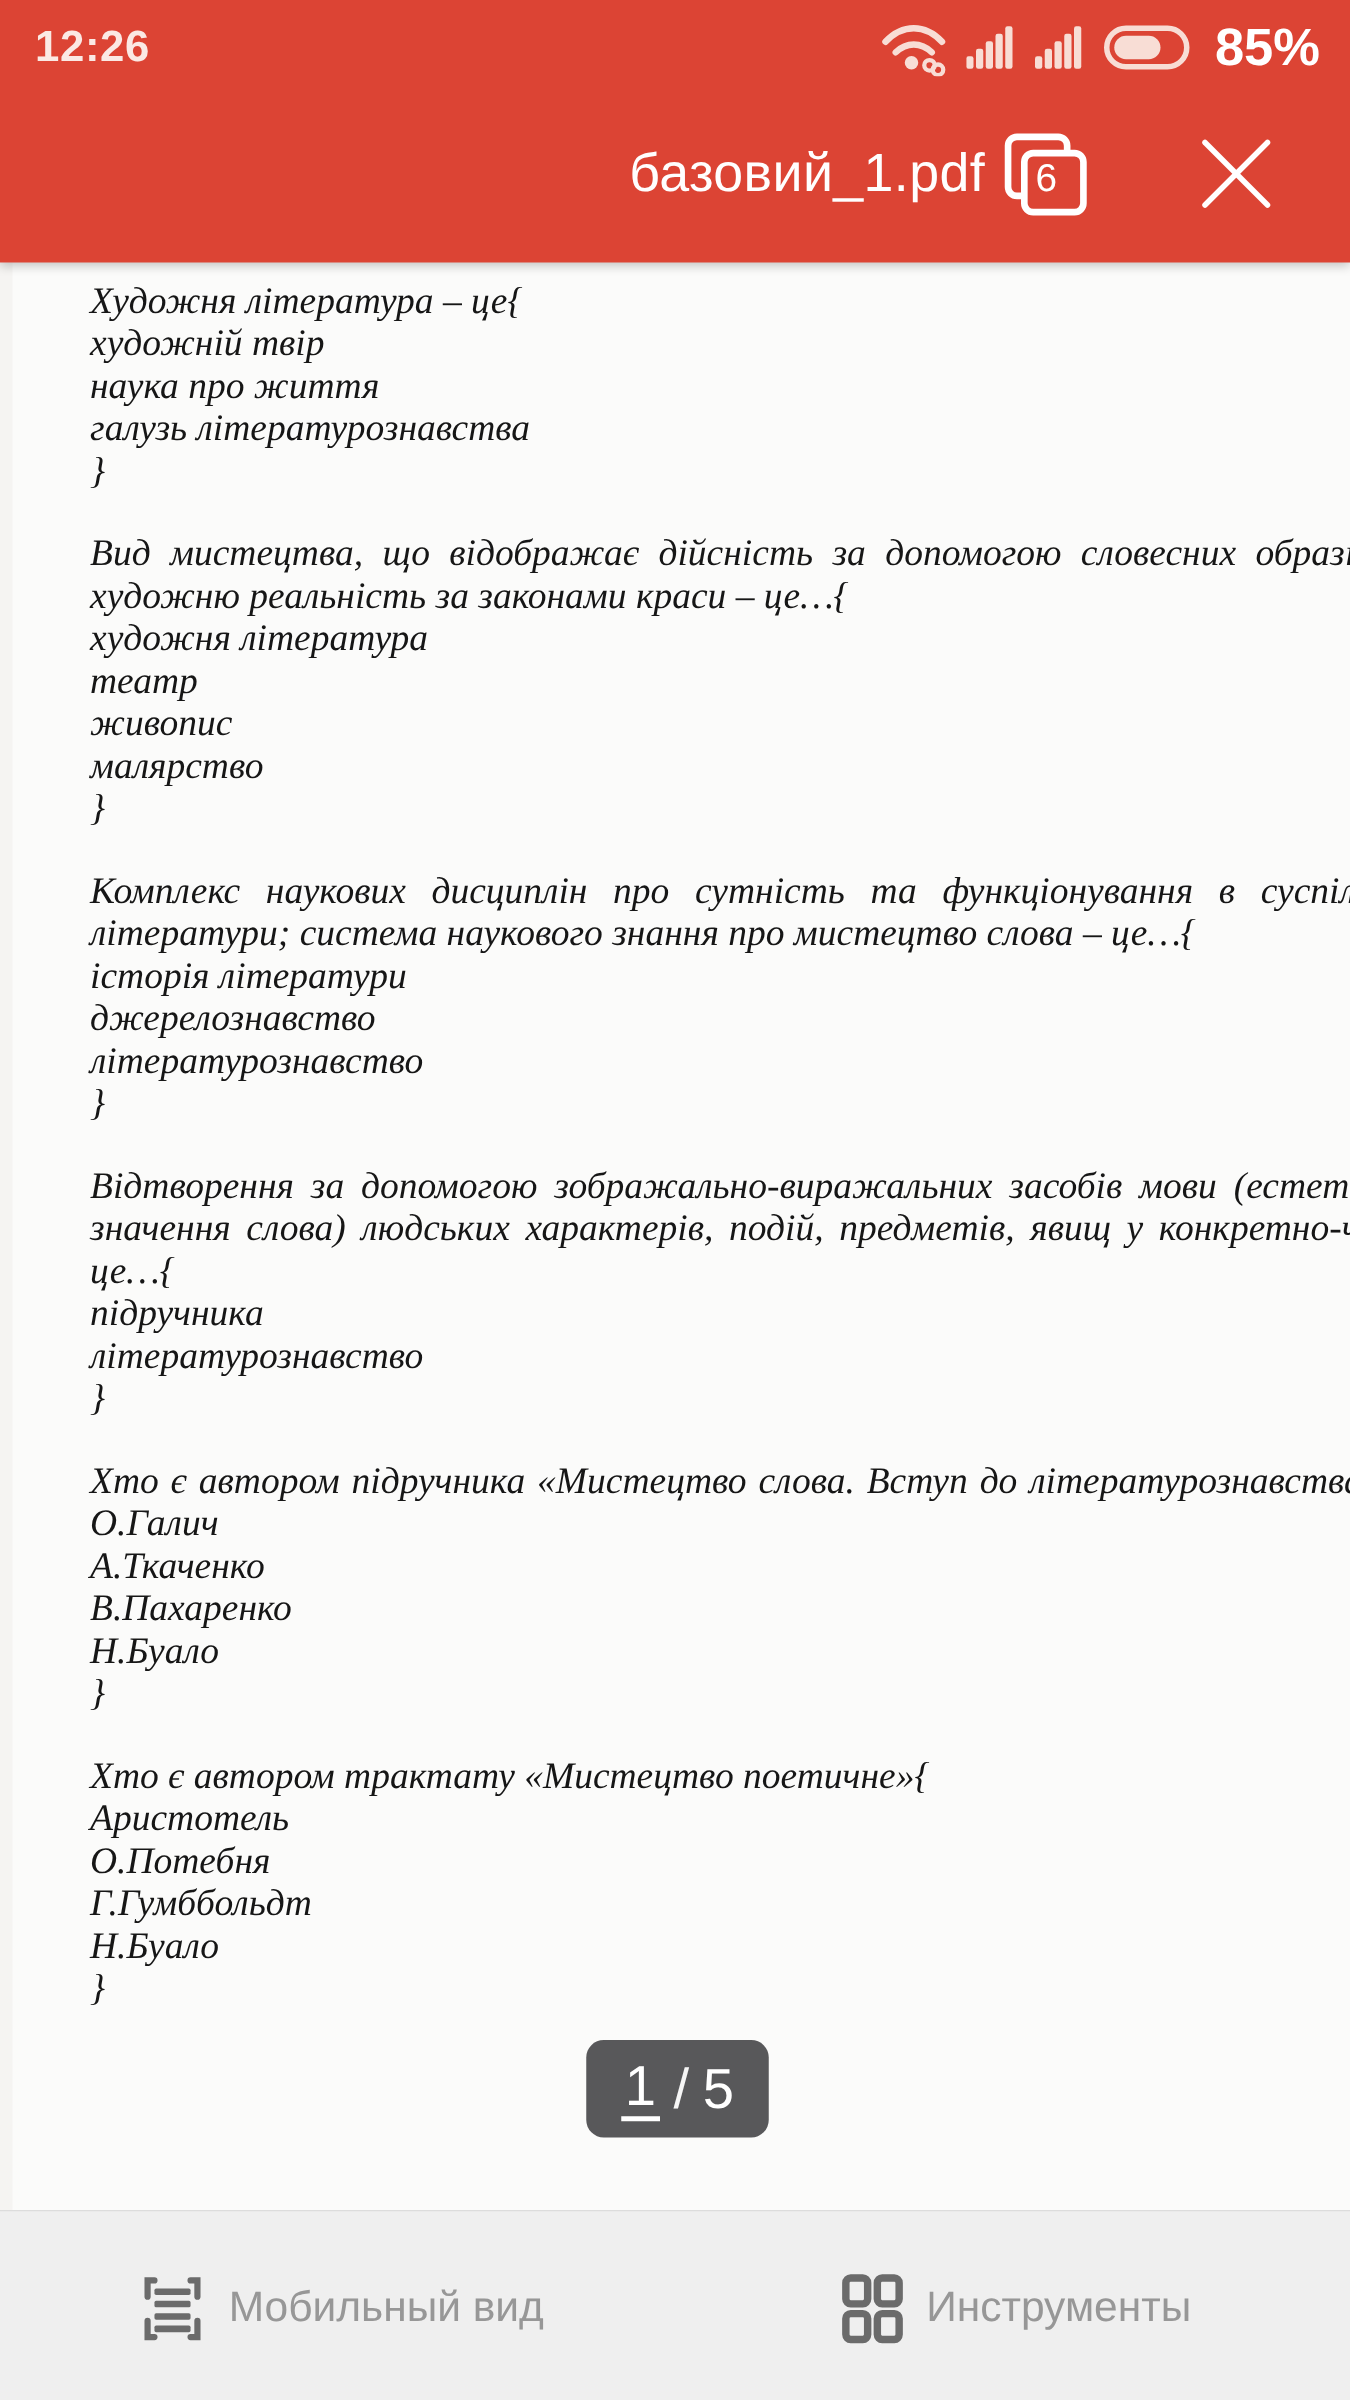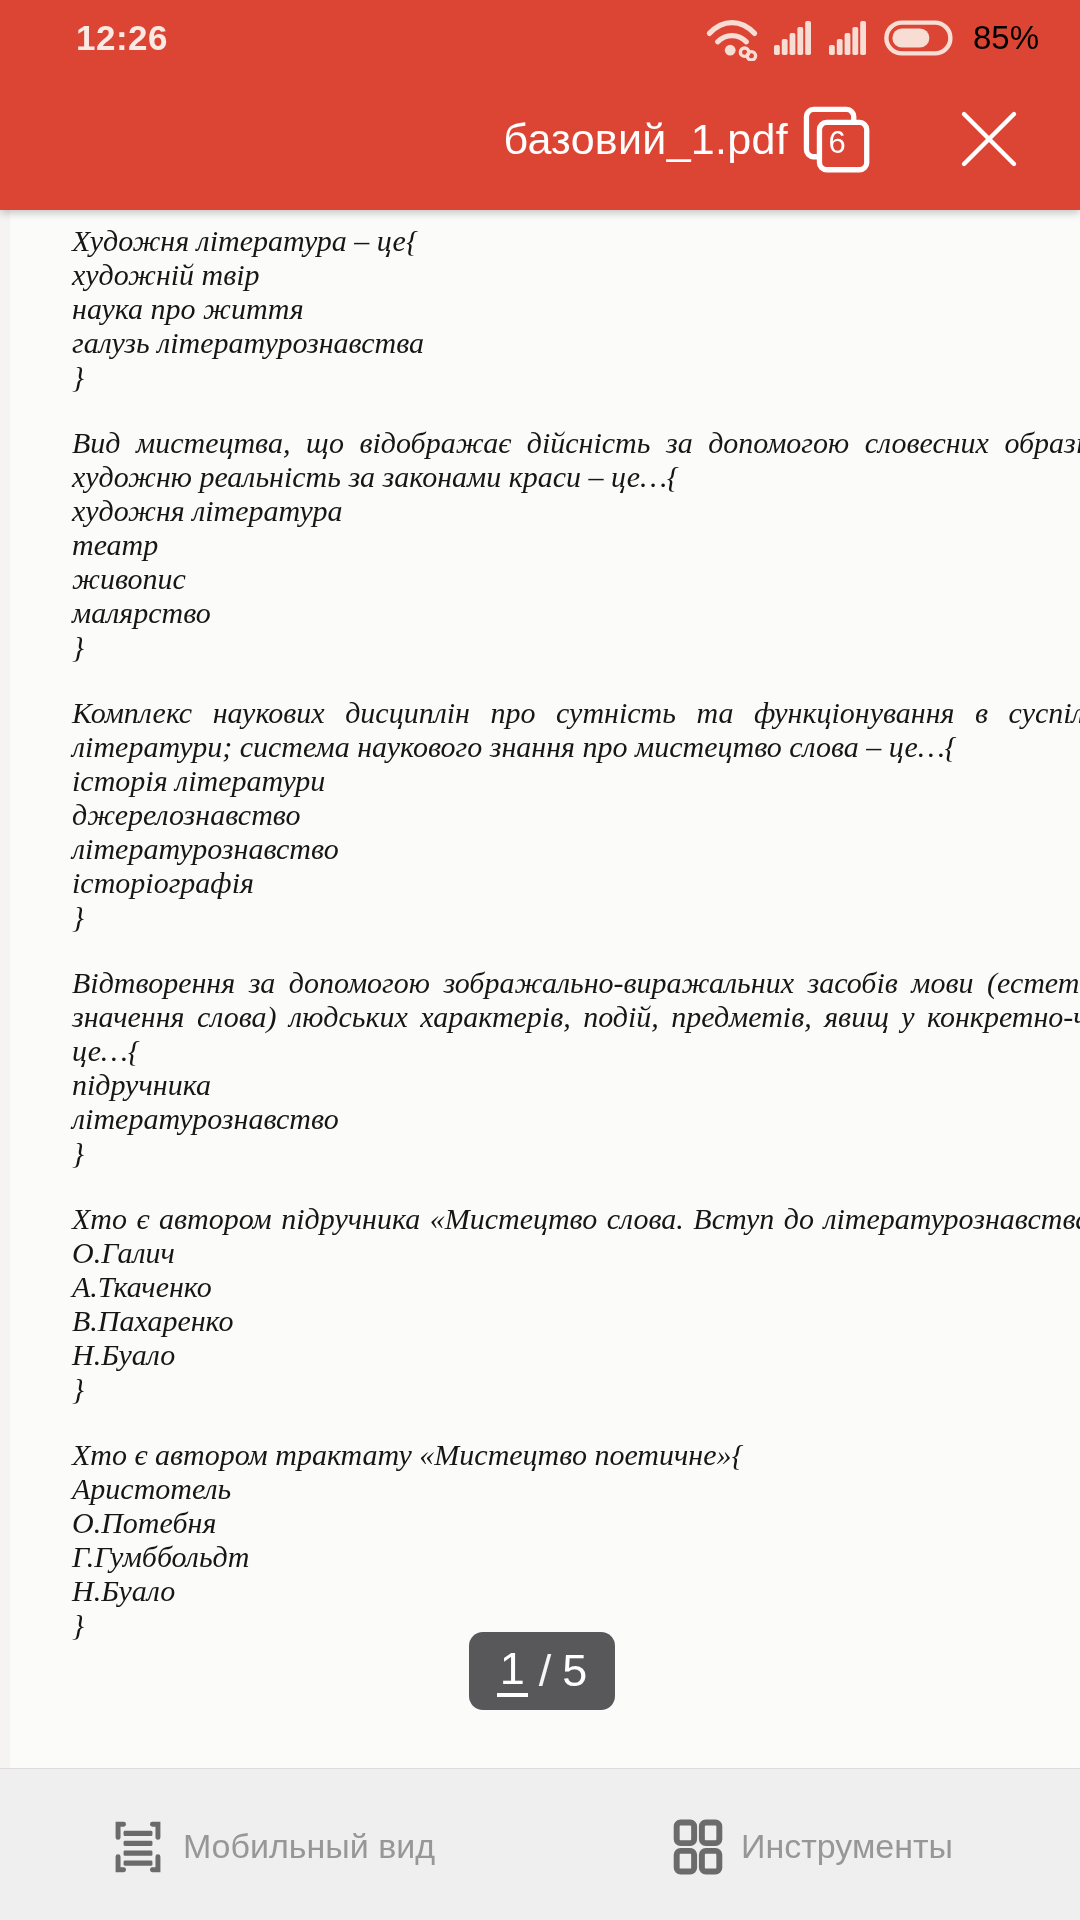--- a/index.html
+++ b/index.html
@@ -15,25 +15,25 @@
     --toolbar-label:#979797;
     --badge-bg:#58585a;
   }
   *{margin:0;padding:0;box-sizing:border-box;}
   html,body{width:1080px;height:1920px;overflow:hidden;}
   body{font-family:"Liberation Sans",sans-serif;background:#ffffff;}
   .screen{width:1080px;height:1920px;display:flex;flex-direction:column;position:relative;}
 
   
   .appbar{background:var(--accent);height:210px;flex:0 0 auto;box-shadow:0 3px 8px rgba(0,0,0,0.22);position:relative;z-index:2;}
-  .status-bar{height:68px;display:flex;align-items:center;justify-content:space-between;padding:8px 41px 0 28px;color:var(--status-tint);margin-left:48px;}
+  .status-bar{height:68px;display:flex;align-items:center;justify-content:space-between;padding:8px 24px 0 28px;color:var(--status-tint);}
   .status-time{font-size:35px;font-weight:600;color:#fbe9e4;letter-spacing:0.5px;}
   .status-right{display:flex;align-items:center;gap:15px;}
   .status-right svg{display:block;}
-  .battery-text{font-size:33px;font-weight:400;color:#000000;}
+  .battery-text{font-size:42px;font-weight:700;color:#ffffff;}
 
   .titlebar{height:142px;display:flex;align-items:center;padding-left:44px;padding-right:48px;text-align:right;}
   .doc-title{font-size:43px;font-weight:400;color:#fffefe;flex:1;letter-spacing:0.3px;white-space:nowrap;overflow:hidden;}
   .tab-btn{position:relative;width:96px;height:96px;display:flex;align-items:center;justify-content:center;margin-right:62px;cursor:pointer;}
   .tab-btn svg{display:block;}
   .tab-back{fill:none;stroke:var(--on-accent);stroke-width:4.5;}
   .tab-front{fill:var(--accent);stroke:var(--on-accent);stroke-width:4.5;}
   .tab-count{position:absolute;left:50%;top:50%;transform:translate(-44%,-40%);font-size:31px;color:var(--on-accent);font-weight:400;}
   .close-btn{width:86px;height:86px;display:flex;align-items:center;justify-content:center;cursor:pointer;}
 
@@ -145,21 +145,20 @@
           <div class="pdf-line">живопис</div>
           <div class="pdf-line">малярство</div>
           <div class="pdf-line">}</div>
         </div>
         <div class="pdf-block">
           <div class="pdf-line" style="word-spacing: 13px;">Комплекс наукових дисциплін про сутність та функціонування в суспільстві</div>
           <div class="pdf-line">літератури; система наукового знання про мистецтво слова – це…{</div>
           <div class="pdf-line">історія літератури</div>
           <div class="pdf-line">джерелознавство</div>
           <div class="pdf-line">літературознавство</div>
-          <div class="pdf-line">історіографія</div>
           <div class="pdf-line">}</div>
         </div>
         <div class="pdf-block">
           <div class="pdf-line" style="word-spacing: 6px;">Відтворення за допомогою зображально-виражальних засобів мови (естетичного</div>
           <div class="pdf-line" style="word-spacing: 5px;">значення слова) людських характерів, подій, предметів, явищ у конкретно-чуттєвій</div>
           <div class="pdf-line">це…{</div>
           <div class="pdf-line">підручника</div>
           <div class="pdf-line">літературознавство</div>
           <div class="pdf-line">}</div>
         </div>

